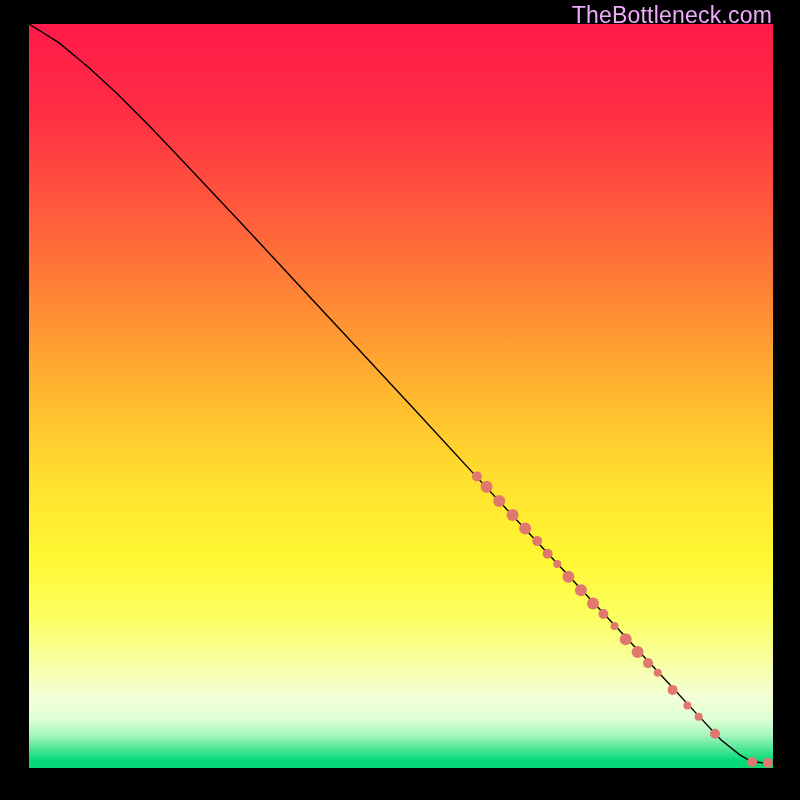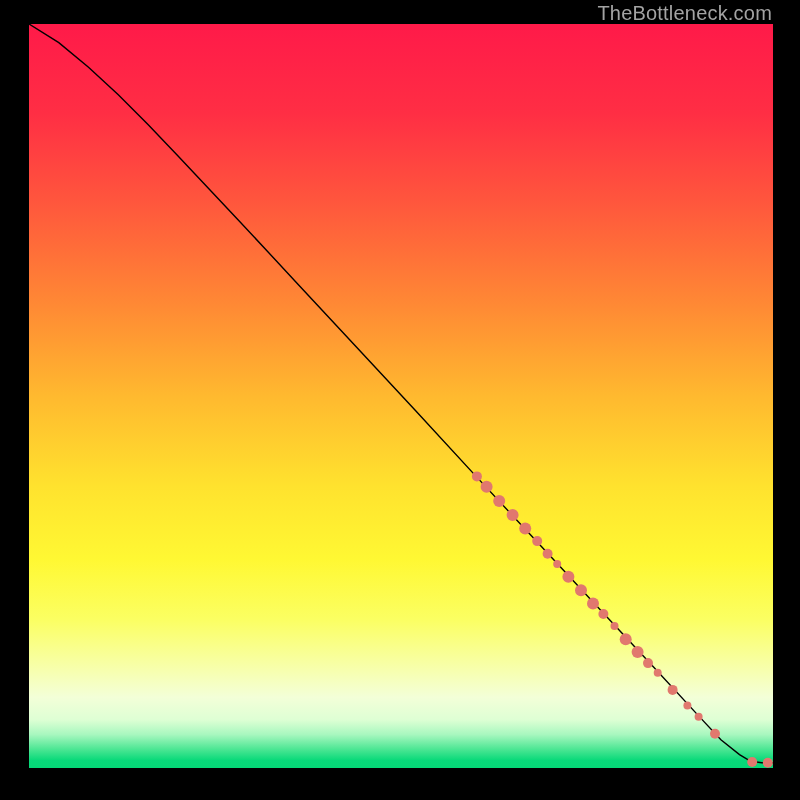--- a/index.html
+++ b/index.html
@@ -15,22 +15,22 @@
     position: absolute;
     left: 29px;
     top: 24px;
     width: 744px;
     height: 744px;
   }
   .watermark {
     position: absolute;
     top: 2px;
     right: 28px;
-    color: #a3a3a3;
-    font-size: 20px;
+    color: #f0abfc;
+    font-size: 23px;
     font-weight: 500;
     letter-spacing: 0.2px;
   }
   .plot-area {
     position: absolute;
     left: 0;
     top: 0;
     width: 744px;
     height: 744px;
   }

